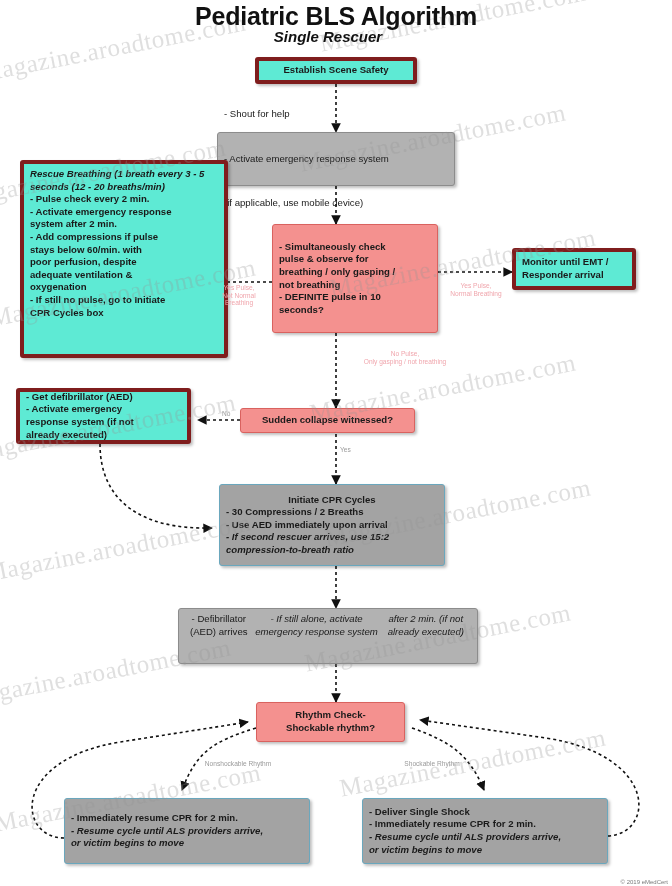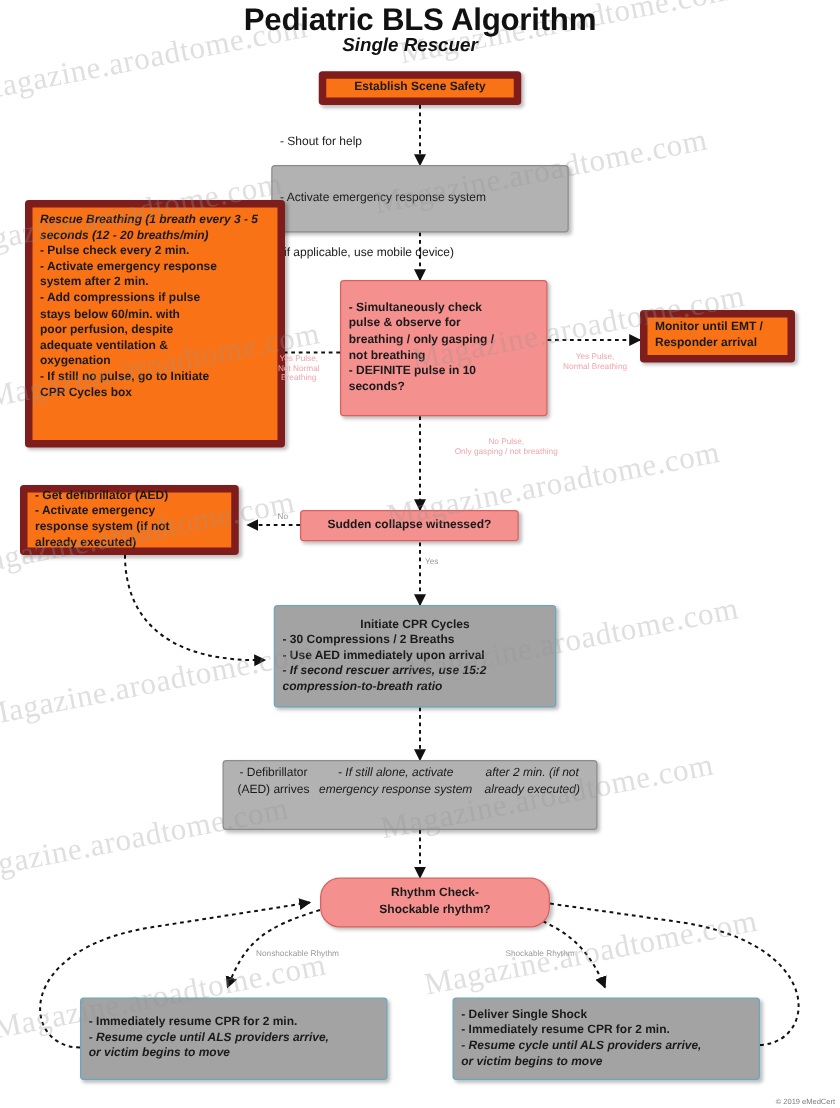--- a/index.html
+++ b/index.html
@@ -59,22 +59,22 @@
   .node .ttl {
     font-weight: bold;
     text-align: center;
     display: block;
   }
   .node .ln { display: block; }
   .node .ital { font-style: italic; }
   .node .bld { font-weight: bold; }
 
   .green {
-    background: #f97316;
-    border: 6px solid #7f1d1d;
+    background: #5eead4;
+    border: 4px solid #7f1d1d;
     box-shadow: 2px 2px 3px rgba(0,0,0,0.25);
   }
   .gray {
     background: #b2b2b2;
     border: 1px solid #8c8c8c;
     box-shadow: 2px 2px 3px rgba(0,0,0,0.25);
   }
   .red {
     background: #f4918f;
     border: 1px solid #d9625f;
@@ -233,21 +233,21 @@
     <span class="ln bld ital">- If second rescuer arrives, use 15:2</span>
     <span class="ln bld ital">  compression-to-breath ratio</span>
   </div>
 
   <div class="node gray" style="left:178px; top:608px; width:300px; height:56px; display:flex; flex-direction:row; justify-content:center; text-align:center;">
     <span class="ln">- Defibrillator (AED) arrives</span>
     <span class="ln ital">- If still alone, activate emergency response system</span>
     <span class="ln ital">after 2 min. (if not already executed)</span>
   </div>
 
-  <div class="node red" style="left:256px; top:702px; width:184px; height:40px; display:flex; flex-direction:column; justify-content:center; align-items:center;border-radius:16px;">
+  <div class="node red" style="left:256px; top:702px; width:149px; height:40px; display:flex; flex-direction:column; justify-content:center; align-items:center;">
     <span class="ttl">Rhythm Check-</span>
     <span class="ttl">Shockable rhythm?</span>
   </div>
 
   <div class="node blue" style="left:64px; top:798px; width:246px; height:66px; display:flex; flex-direction:column; justify-content:center;">
     <span class="ln bld">- Immediately resume CPR for 2 min.</span>
     <span class="ln bld ital">- Resume cycle until ALS providers arrive,</span>
     <span class="ln bld ital">  or victim begins to move</span>
   </div>
 

